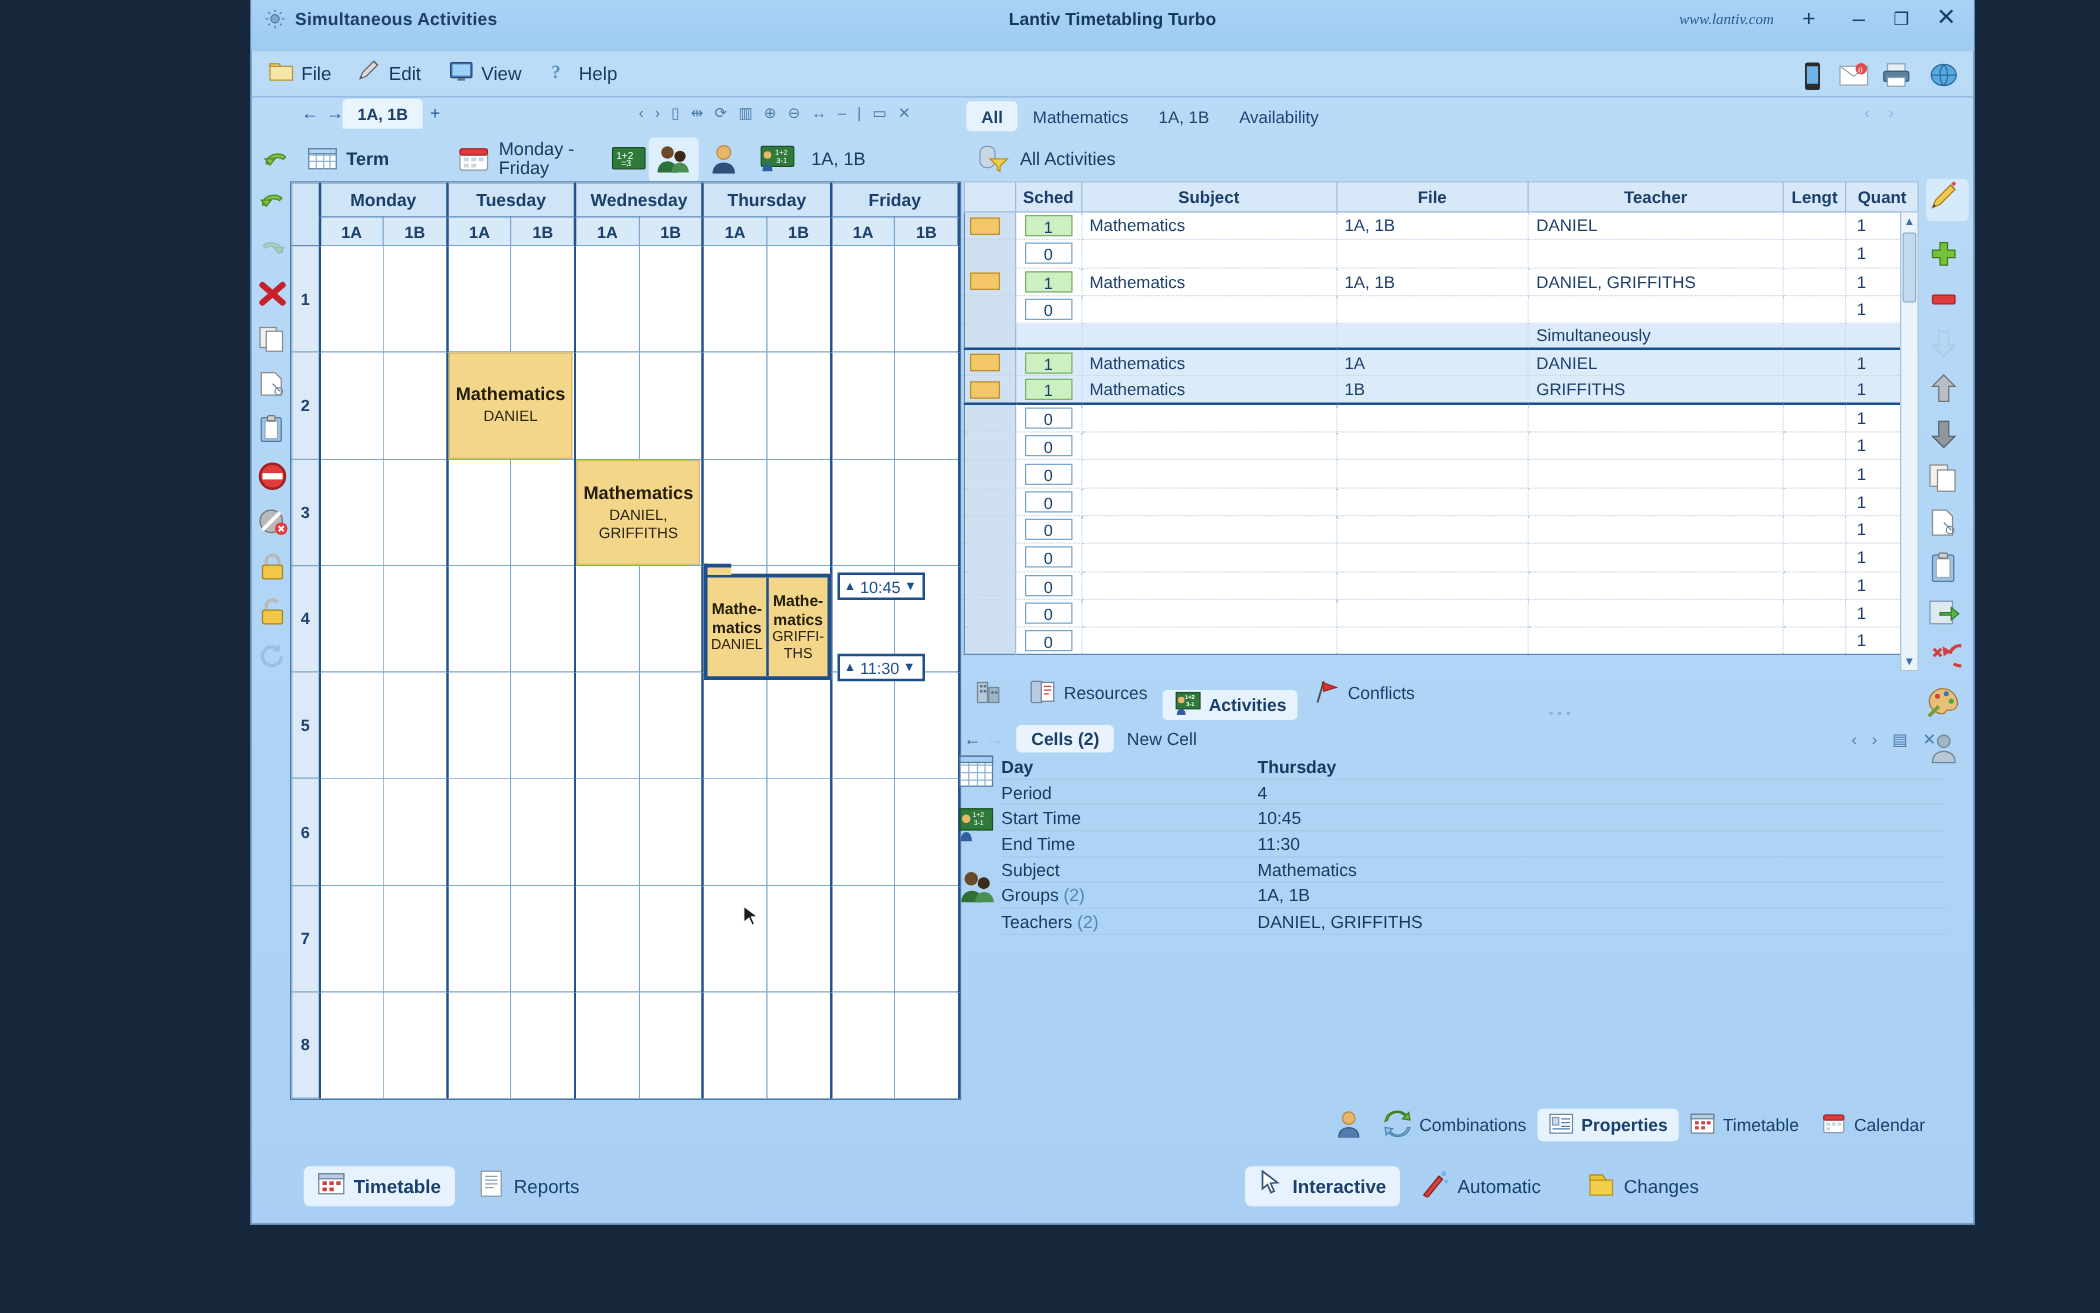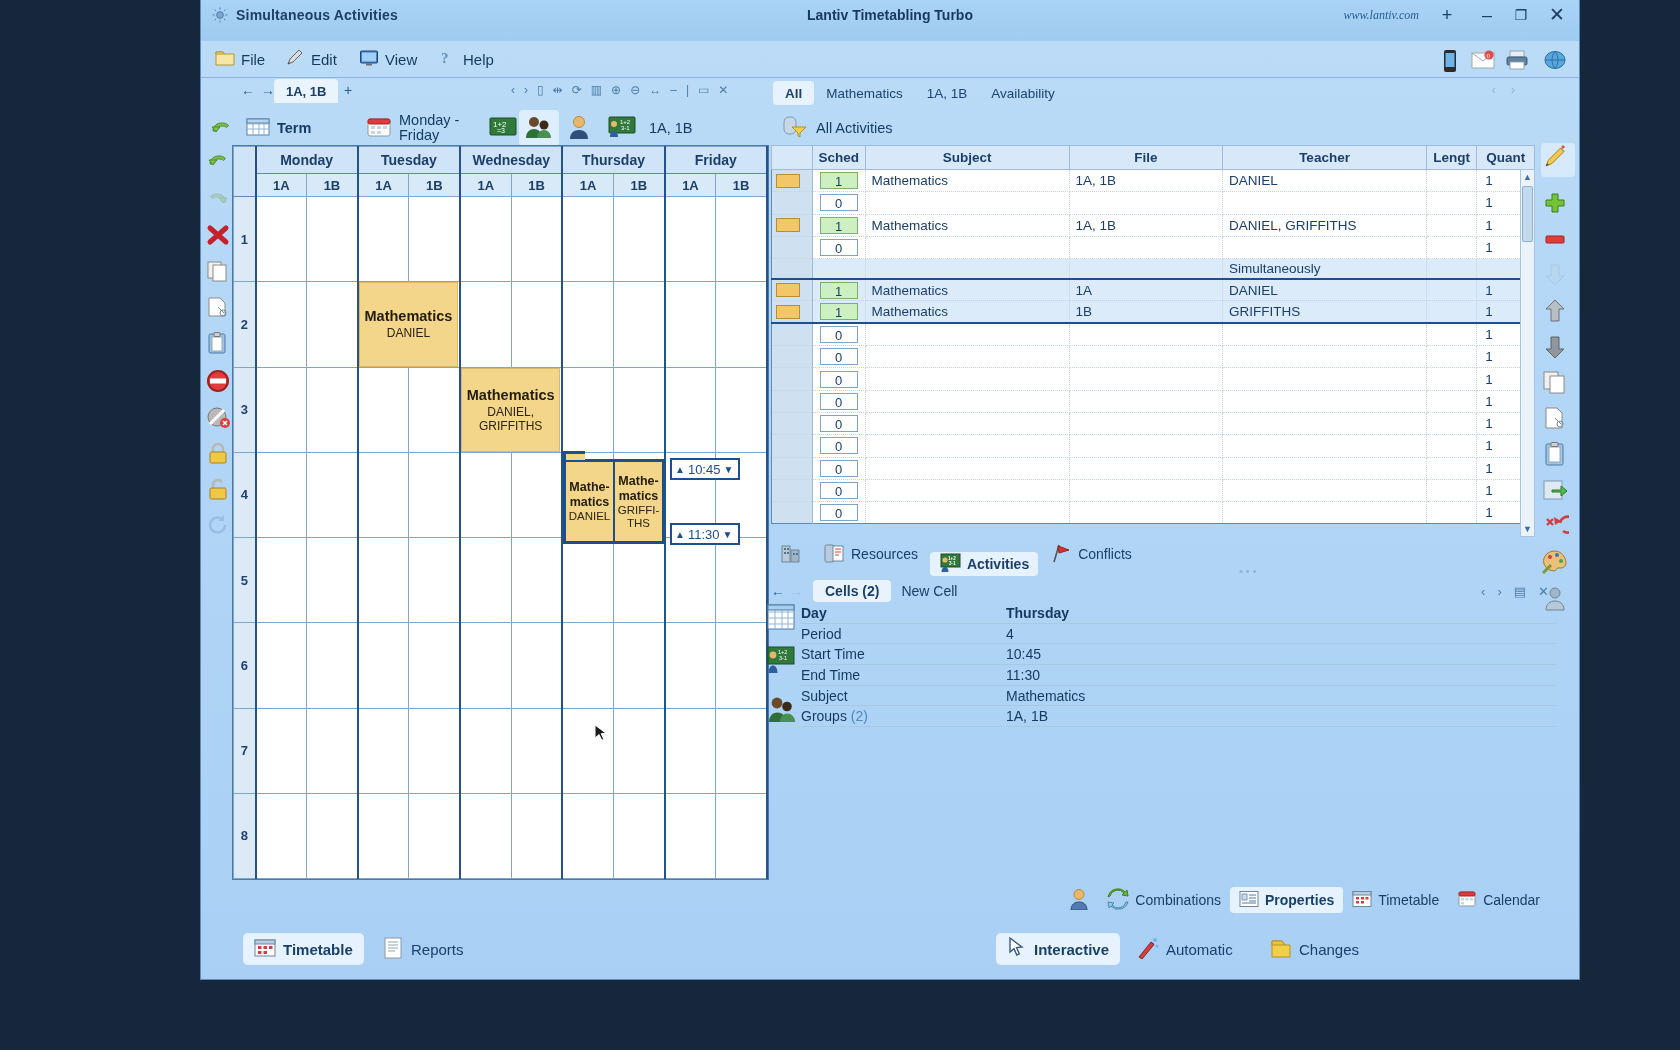--- a/index.html
+++ b/index.html
@@ -981,20 +981,27 @@
         <span class="k">Subject</span>
         <span class="v">Mathematics</span>
       </div>
       <div class="prow">
         <span class="k">
           <span>Groups</span>
           <span class="cnt">(2)</span>
         </span>
         <span class="v">1A, 1B</span>
       </div>
+      <div class="prow">
+        <span class="k">
+          <span>Teachers</span>
+          <span class="cnt">(2)</span>
+        </span>
+        <span class="v">DANIEL, GRIFFITHS</span>
+      </div>
     </div>
 
     <div class="combibar">
       <div class="cbtn">
         <span class="ic">
           <svg width="20" height="22" viewBox="0 0 20 22">
                 <circle cx="10" cy="6.5" r="5" fill="#e8b76a" stroke="#b98a3e"></circle>
                 <path d="M2 22c0-5.5 3.6-8 8-8s8 2.5 8 8z" fill="#4f7bb0" stroke="#33567f"></path>
               </svg>
         </span>

